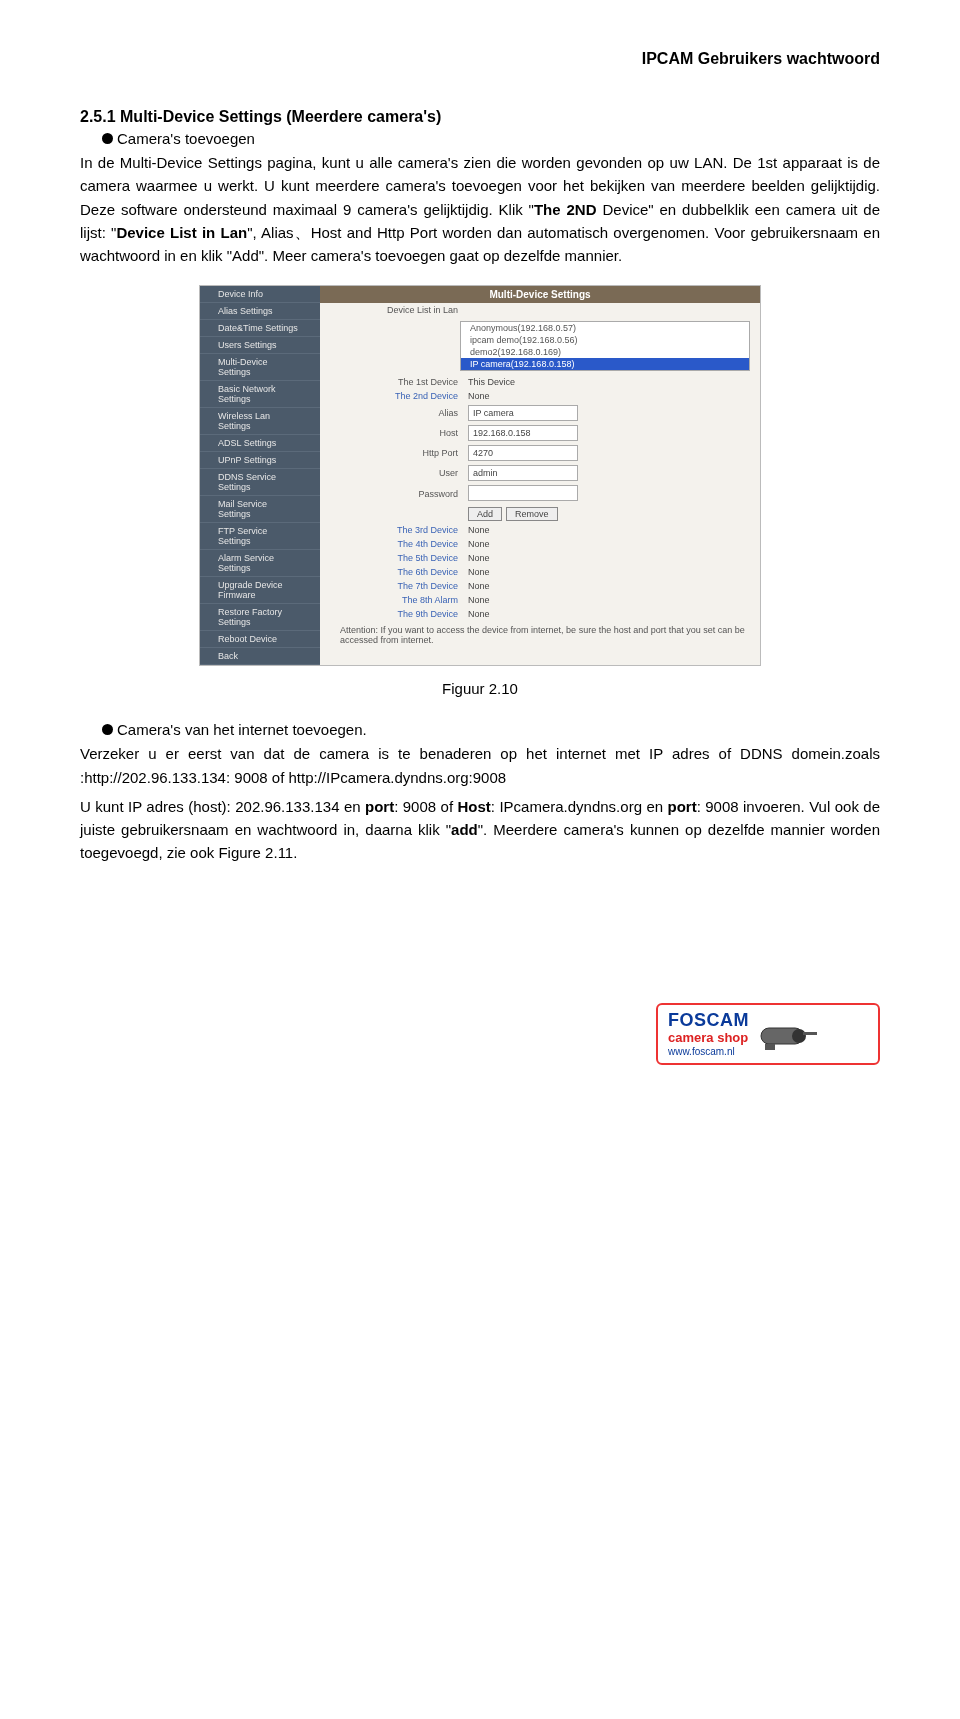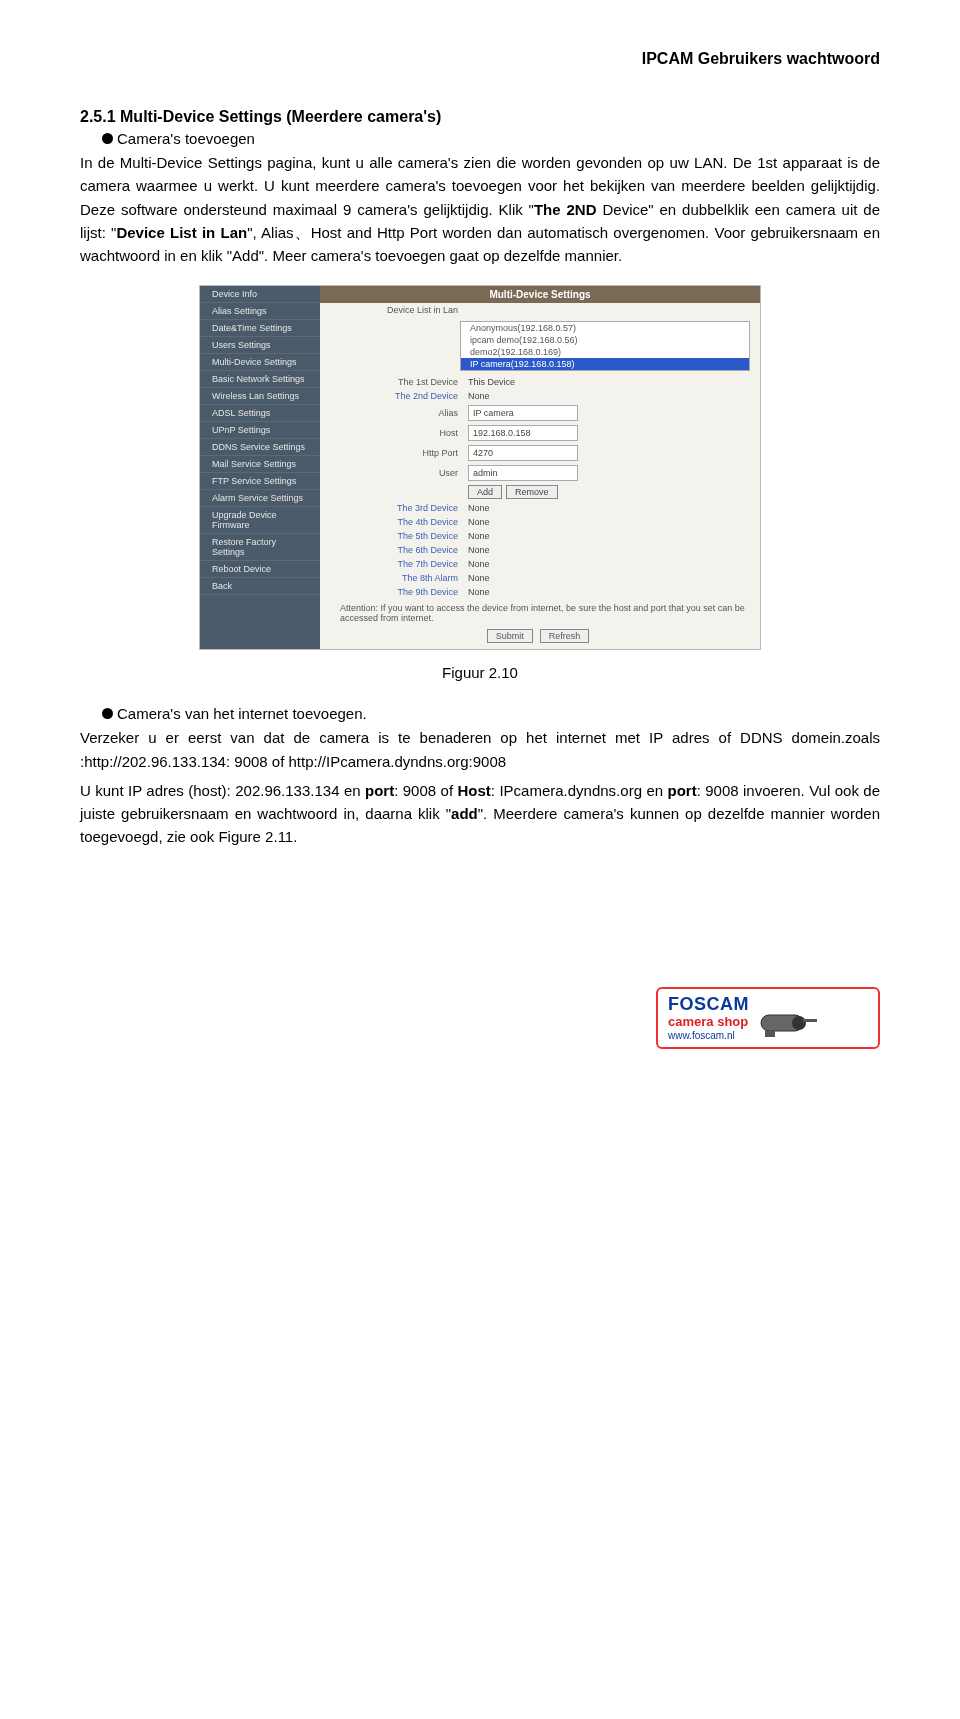--- a/index.html
+++ b/index.html
@@ -60,21 +60,21 @@
     border: 1px solid #bbb;
   }
   .shot-sidebar {
     width: 120px;
     background: #4b5a6a;
     color: #e6e6e6;
     display: flex;
     flex-direction: column;
   }
   .shot-sidebar div {
-    padding: 3px 12px;
+    padding: 3px 18px;
     border-bottom: 1px solid #5b6a7a;
     font-size: 9px;
   }
   .shot-main {
     flex: 1;
     background: #f4f2ed;
   }
   .mds-header {
     background: #7a6a55;
     color: #fff;
@@ -144,21 +144,21 @@
   }
   .logo-box {
     position: absolute;
     right: 0;
     bottom: 0;
     width: 200px;
     border: 2px solid #e33;
     border-radius: 6px;
     padding: 6px 10px;
     display: flex;
-    align-items: flex-end;
+    align-items: center;
     gap: 10px;
     background: #fff;
   }
   .logo-text {
     display: flex;
     flex-direction: column;
     line-height: 1.1;
   }
   .logo-text .l1 {
     color: #0a3a9a;
@@ -243,20 +243,24 @@
       </div>
     <div class="shot-row">
         <div class="shot-label">Http Port</div>
         <div class="shot-val"><span class="shot-input">4270</span></div>
       </div>
     <div class="shot-row">
         <div class="shot-label">User</div>
         <div class="shot-val"><span class="shot-input">admin</span></div>
       </div>
     <div class="shot-row">
+        <div class="shot-label">Password</div>
+        <div class="shot-val"><span class="shot-input"></span></div>
+      </div>
+    <div class="shot-row">
         <div class="shot-label"></div>
         <div class="shot-val"><span class="shot-btn">Add</span><span class="shot-btn">Remove</span></div>
       </div>
     <div class="shot-row">
         <div class="shot-label blue">The 3rd Device</div>
         <div class="shot-val">None</div>
       </div>
     <div class="shot-row">
         <div class="shot-label blue">The 4th Device</div>
         <div class="shot-val">None</div>
@@ -275,24 +279,20 @@
       </div>
     <div class="shot-row">
         <div class="shot-label blue">The 8th Alarm</div>
         <div class="shot-val">None</div>
       </div>
     <div class="shot-row">
         <div class="shot-label blue">The 9th Device</div>
         <div class="shot-val">None</div>
       </div>
     <div class="shot-attn">Attention: If you want to access the device from internet, be sure the host and port that you set can be accessed from internet.</div>
-    <div class="shot-submit-row">
-      <span class="shot-btn">Submit</span>
-      <span class="shot-btn">Refresh</span>
-    </div>
   </div>
 </div>
 
 <div class="fig-caption">Figuur 2.10</div>
 
 <div class="bullet-line">
   <span class="bullet-dot"></span>
   <span>Camera's van het internet toevoegen.</span>
 </div>
 

